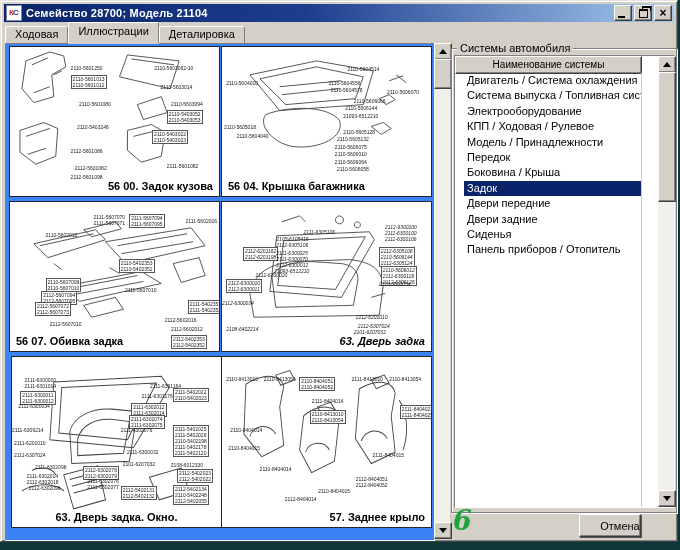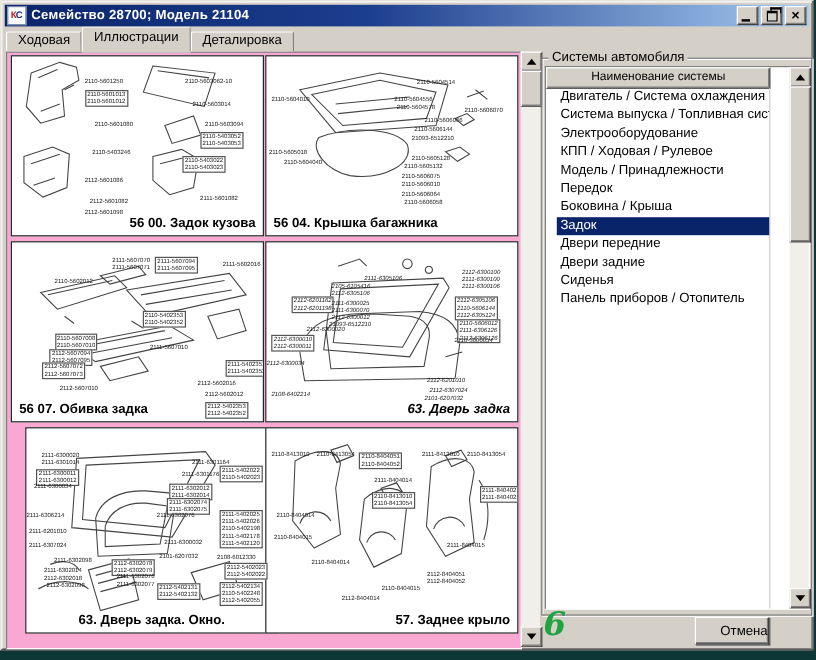--- a/index.html
+++ b/index.html
@@ -47,29 +47,29 @@
     height:15px;padding:1px 9px 0 9px;font-size:11px;background:#d4d0c8;color:#000;
     border:1px solid;border-color:#fff #808080 #808080 #fff;
     border-bottom:none;border-radius:2px 2px 0 0;margin-right:0px;white-space:nowrap;
   }
   .tab.active{
     height:18px;padding-top:2px;z-index:3;position:relative;
     box-shadow:0 1px 0 #d4d0c8;
   }
   
   .canvas{
-    position:absolute;left:4px;top:42px;width:428px;height:496px;background:#f9a8d4;
+    position:absolute;left:4px;top:42px;width:428px;height:496px;background:#3b82f6;
     border:1px solid;border-color:#808080 #fff #fff #808080;overflow:hidden;
   }
   .panel{position:absolute;background:#fff;border:1px solid #262626;overflow:hidden;}
   .pos0{left:3px;top:2px;width:209px;height:149px;}
   .pos1{left:215px;top:2px;width:209px;height:149px;}
   .pos2{left:3px;top:157px;width:209px;height:149px;}
   .pos3{left:215px;top:157px;width:209px;height:149px;font-style:italic;}
-  .pos4{left:15px;top:312px;width:209px;height:170px;}
+  .pos4{left:5px;top:312px;width:209px;height:170px;}
   .pos5{left:215px;top:312px;width:209px;height:170px;}
   .panel svg{position:absolute;left:0;top:0;width:100%;height:100%;}
   .plabel{
     position:absolute;font-size:5px;line-height:6px;color:#1a1a1a;white-space:nowrap;
     font-family:"Liberation Sans",sans-serif;z-index:2;
   }
   .plabel.boxed{border:1px solid #555;padding:0 1px;background:#fff;}
   .cap{
     position:absolute;bottom:4px;left:6px;right:6px;font-size:11px;font-weight:bold;color:#000;z-index:3;
   }

